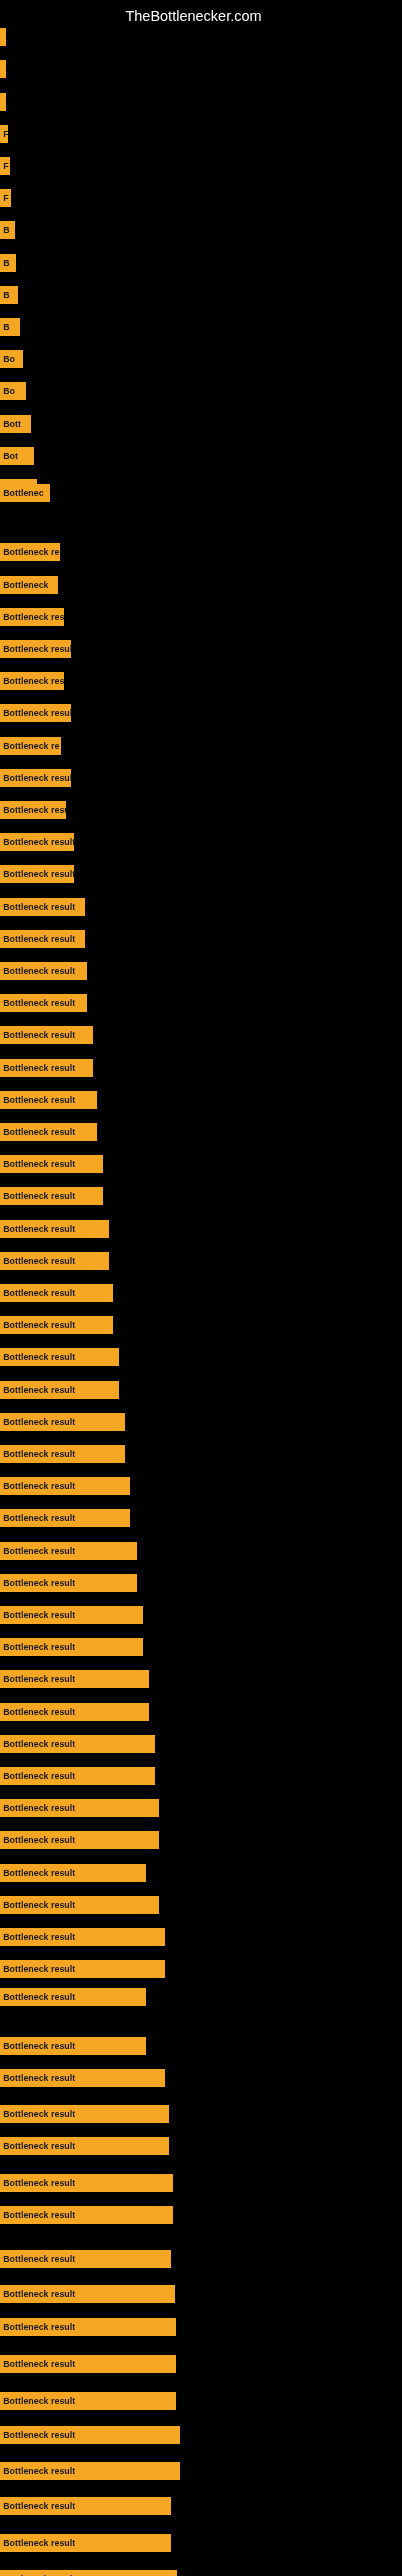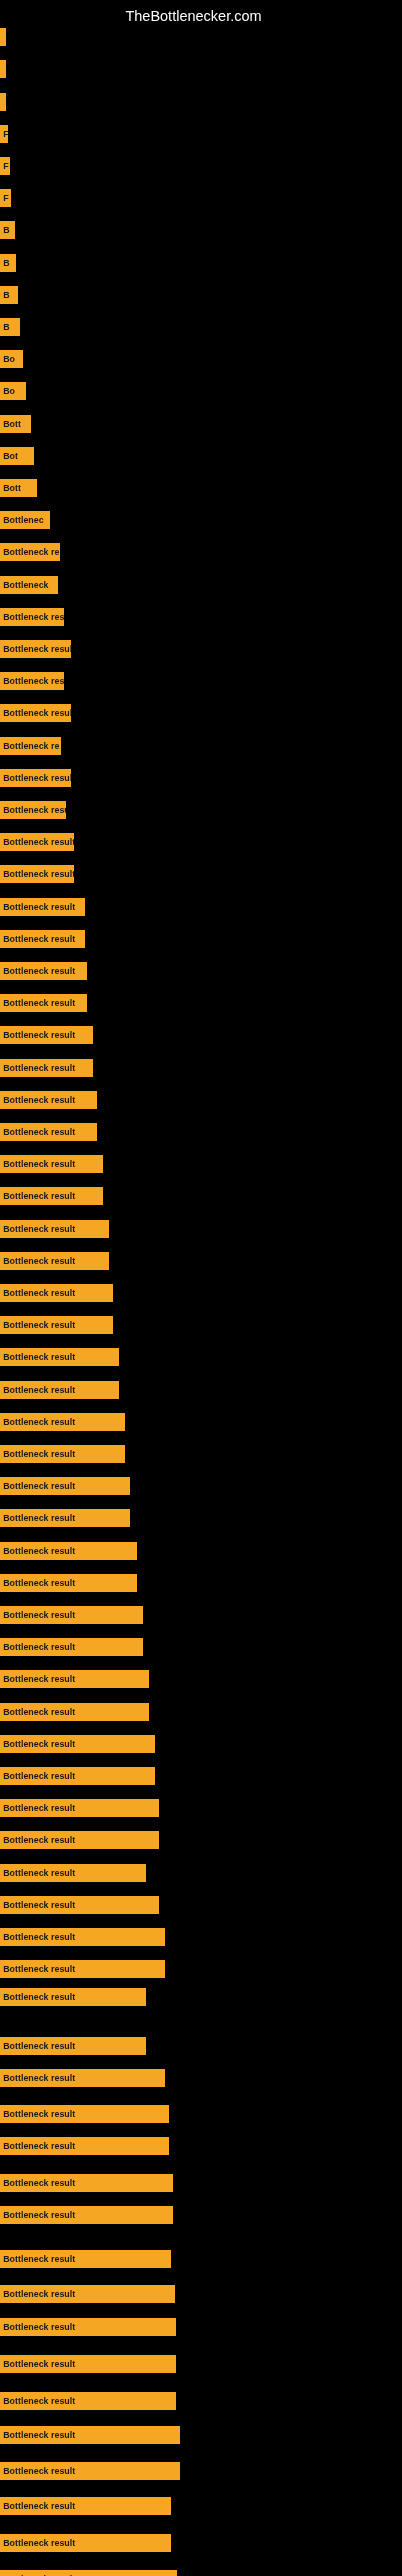--- a/index.html
+++ b/index.html
@@ -115,21 +115,21 @@
     <div class="bar-item" style="top: 447px; left: 0px; text-align: right;">
       <div class="bar" style="width: 34px;">
         <span class="bar-label">Bot</span>
       </div>
     </div>
     <div class="bar-item" style="top: 479px; left: 0px;">
       <div class="bar" style="width: 37px;">
         <span class="bar-label">Bott</span>
       </div>
     </div>
-    <div class="bar-item" style="top: 511px; left: 0px;">
+    <div class="bar-item" style="top: 484px; left: 0px;">
       <div class="bar" style="width: 50px;">
         <span class="bar-label">Bottlenec</span>
       </div>
     </div>
     <div class="bar-item" style="top: 543px; left: 0px;">
       <div class="bar" style="width: 60px;">
         <span class="bar-label">Bottleneck re</span>
       </div>
     </div>
     <div class="bar-item" style="top: 576px; left: 0px;">

